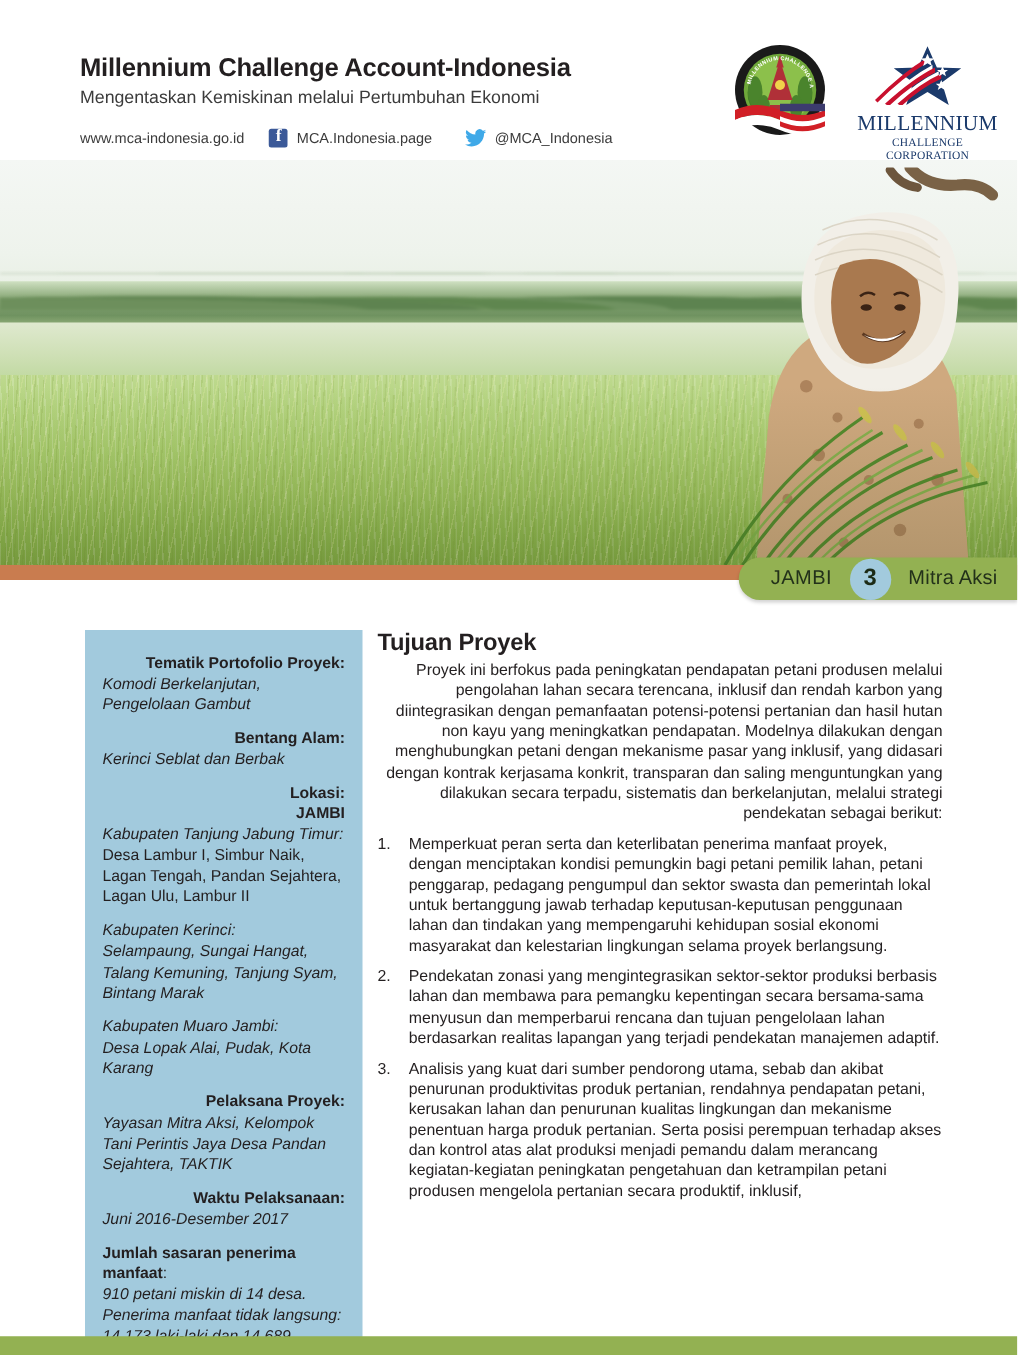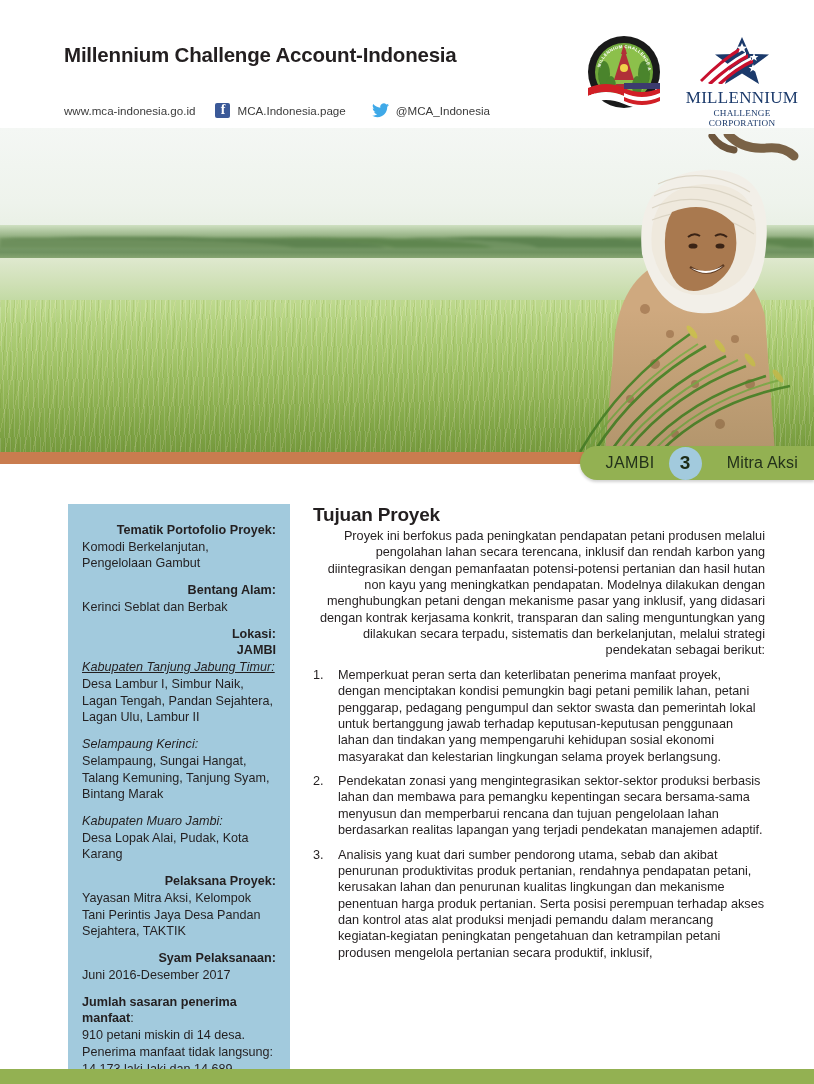--- a/index.html
+++ b/index.html
@@ -243,21 +243,20 @@
     align-items: center;
     justify-content: center;
     color: #1c2b16;
     font-size: 19px;
     font-weight: bold;
   }
   .badge-partner {
     color: #23311a;
     font-size: 16px;
     letter-spacing: 0.2px;
-    margin-left: 11px;
   }
 
   
   .sidebar {
     position: absolute;
     left: 68px;
     top: 504px;
     width: 222px;
     background: #a2cadd;
     padding: 18px 14px 16px 14px;
@@ -270,26 +269,26 @@
   .sb-block:last-child { margin-bottom: 0; }
   .sb-h {
     font-weight: bold;
     display: block;
     text-align: right;
   }
   .sb-sub-ital {
     font-style: italic;
     display: block;
   }
-  .sb-t { display: block; }
-  .sb-inline-ital { font-style: italic; text-decoration: underline; }
+  .sb-t { display: block; font-style: italic; }
+  .sb-inline-ital { font-style: italic; }
 
   .content {
     position: absolute;
-    left: 313px;
+    left: 302px;
     top: 504px;
     width: 452px;
     color: #231f20;
   }
   .content-h {
     font-size: 19px;
     font-weight: bold;
     line-height: 1.15;
     margin: 0 0 2px 0;
     letter-spacing: -0.2px;
@@ -333,20 +332,21 @@
 </style>
 </head>
 <body>
 
 <div id="page">
 
   <div class="header">
 
     <div class="brand-block">
       <div class="brand-title">Millennium Challenge Account-Indonesia</div>
+      <div class="brand-sub">Mengentaskan Kemiskinan melalui Pertumbuhan Ekonomi</div>
     </div>
 
     <div class="social-row">
       <span class="website">www.mca-indonesia.go.id</span>
       <span class="fb-icon"></span>
       <span class="fb-label">MCA.Indonesia.page</span>
       <span class="tw-icon">
         <svg width="17" height="15" viewBox="0 0 24 20" aria-hidden="true">
           <path fill="#3fa9e8" d="M24 2.4a9.6 9.6 0 0 1-2.8.8A4.9 4.9 0 0 0 23.3.4a9.7 9.7 0 0 1-3.1 1.2A4.85 4.85 0 0 0 11.8 6a13.8 13.8 0 0 1-10-5.1 4.9 4.9 0 0 0 1.5 6.5 4.8 4.8 0 0 1-2.2-.6v.1a4.86 4.86 0 0 0 3.9 4.8 4.9 4.9 0 0 1-2.2.1 4.87 4.87 0 0 0 4.5 3.4A9.7 9.7 0 0 1 0 17.2 13.7 13.7 0 0 0 7.5 19.4c9 0 14-7.5 14-14v-.6A9.9 9.9 0 0 0 24 2.4z"></path>
         </svg>
@@ -511,36 +511,36 @@
       <span class="sb-t">Kerinci Seblat dan Berbak</span>
     </div>
 
     <div class="sb-block">
       <span class="sb-h">Lokasi:</span>
       <span class="sb-h">JAMBI</span>
       <span><span class="sb-inline-ital">Kabupaten Tanjung Jabung Timur:</span><span> Desa Lambur I, Simbur Naik, Lagan Tengah, Pandan Sejahtera, Lagan Ulu, Lambur II</span></span>
     </div>
 
     <div class="sb-block">
-      <span class="sb-sub-ital">Selampaung Kerinci:</span>
+      <span class="sb-sub-ital">Kabupaten Kerinci:</span>
       <span class="sb-t">Selampaung, Sungai Hangat, Talang Kemuning, Tanjung Syam, Bintang Marak</span>
     </div>
 
     <div class="sb-block">
       <span class="sb-sub-ital">Kabupaten Muaro Jambi:</span>
       <span class="sb-t">Desa Lopak Alai, Pudak, Kota Karang</span>
     </div>
 
     <div class="sb-block">
       <span class="sb-h">Pelaksana Proyek:</span>
       <span class="sb-t">Yayasan Mitra Aksi, Kelompok Tani Perintis Jaya Desa Pandan Sejahtera, TAKTIK</span>
     </div>
 
     <div class="sb-block">
-      <span class="sb-h">Syam Pelaksanaan:</span>
+      <span class="sb-h">Waktu Pelaksanaan:</span>
       <span class="sb-t">Juni 2016-Desember 2017</span>
     </div>
 
     <div class="sb-block">
       <span><b>Jumlah sasaran penerima manfaat</b><span>:</span></span>
       <span class="sb-t">910 petani miskin di 14 desa. Penerima manfaat tidak langsung: 14.173 laki-laki dan 14.689 perempuan.</span>
     </div>
 
   </aside>
 

